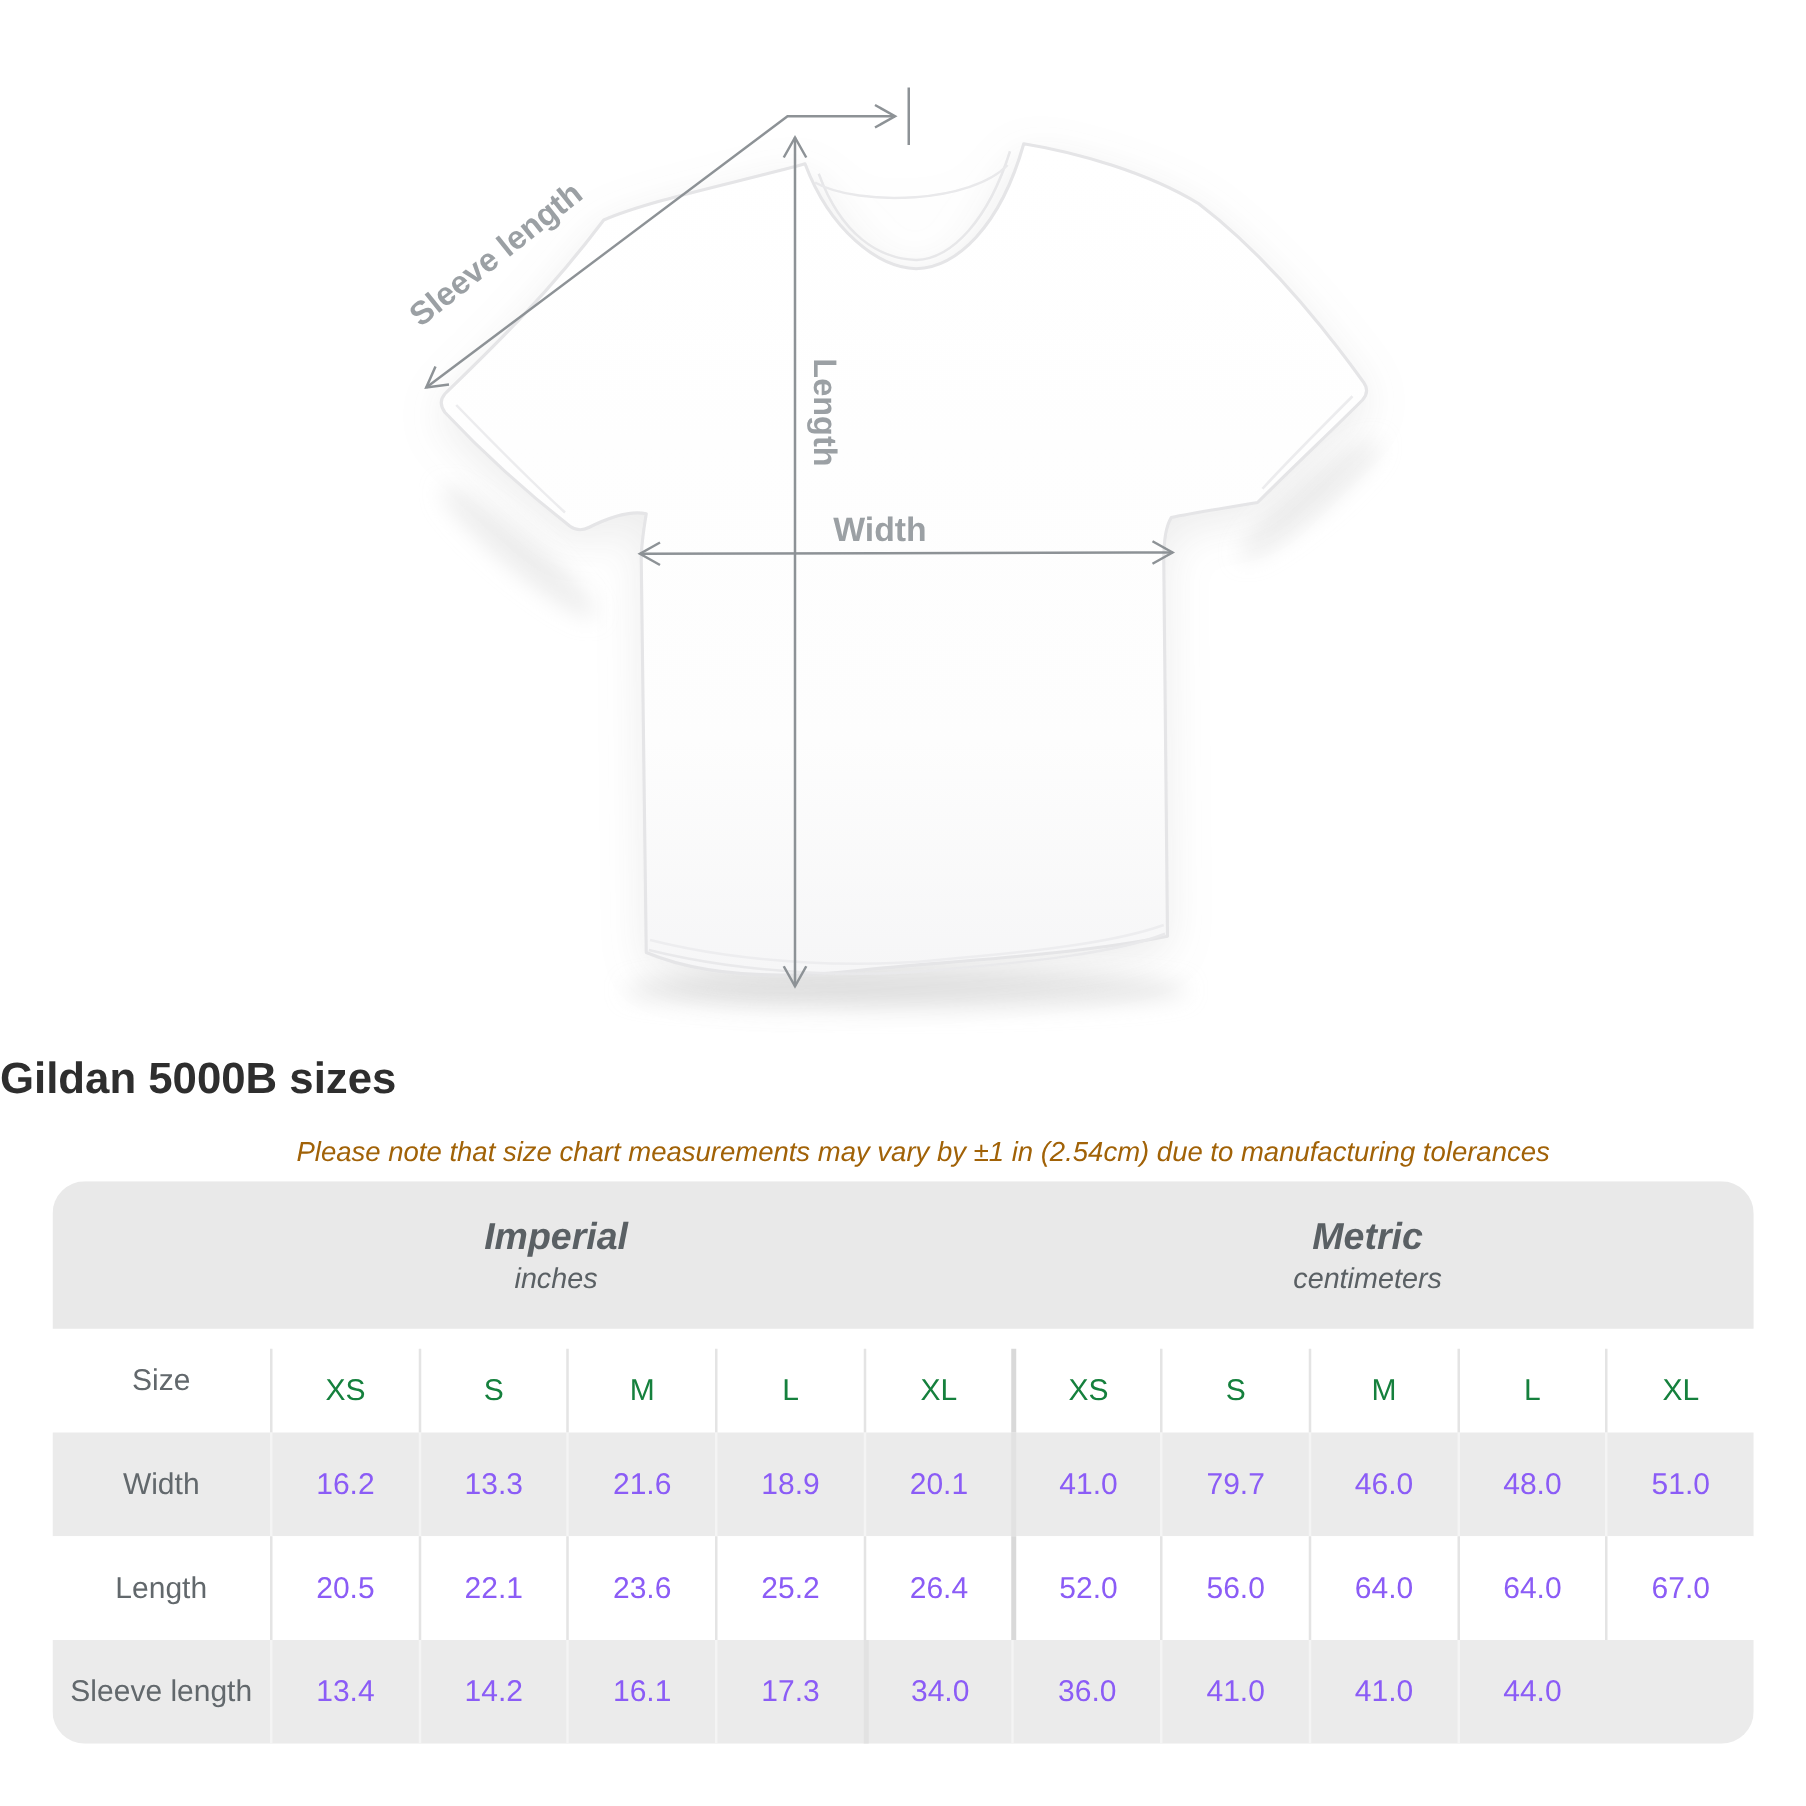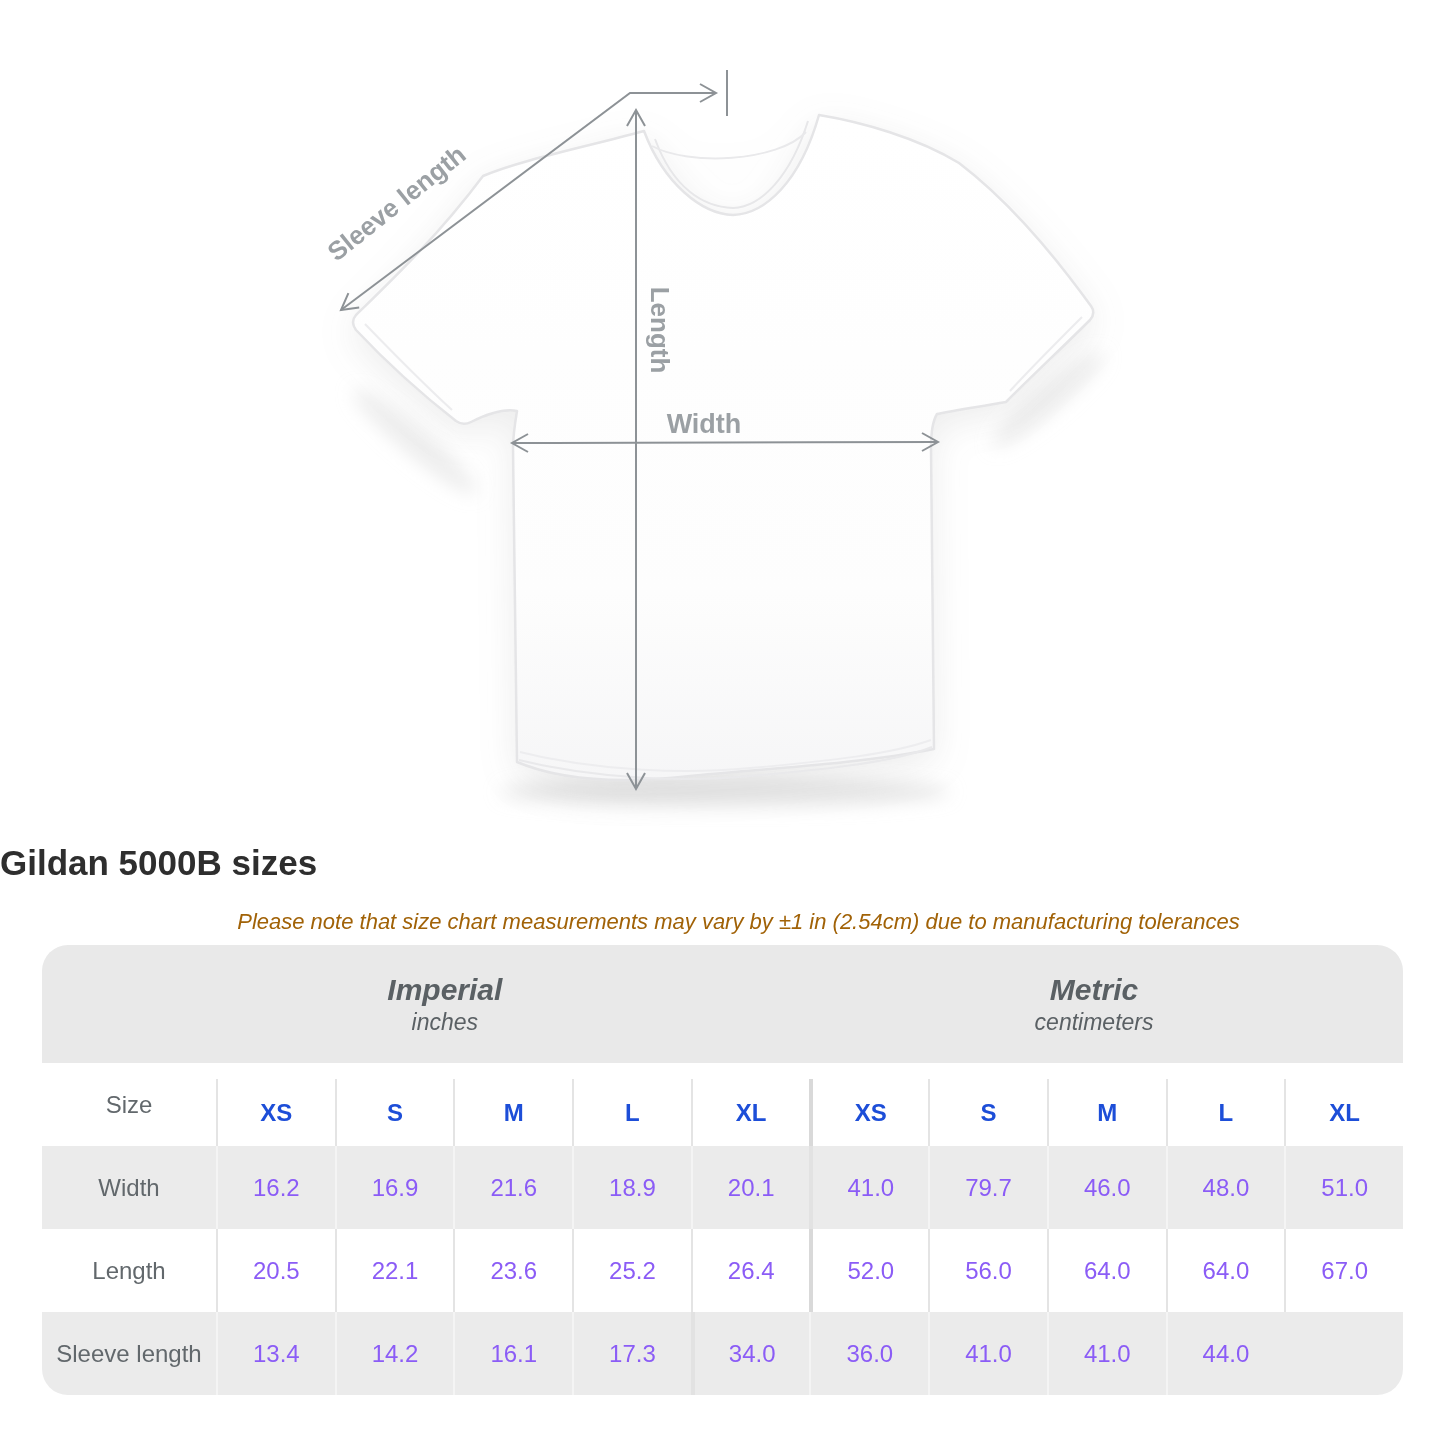--- a/index.html
+++ b/index.html
@@ -30,21 +30,21 @@
 
   .trow{display:grid;grid-template-columns:174px repeat(10,1fr);height:83px;}
   .trow.white{background:#ffffff;}
   .trow.gray{background:#ebebeb;}
   .cell{display:flex;align-items:center;justify-content:center;}
   .trow.white .cell + .cell{border-left:2px solid #e4e4e4;}
   .trow.gray  .cell + .cell{border-left:2px solid #f4f4f4;}
   .trow.white .cell.gs{border-left:4px solid #d9d9d9;}
   .trow.gray  .cell.gs{border-left:4px solid #e2e2e2;}
   .cell.rl{font-size:24px;font-weight:normal;color:#62686c;}
-  .cell.hd{font-size:24px;font-weight:bold;color:#1d4ed8;margin-top:16px;}
+  .cell.hd{font-size:24px;font-weight:normal;color:#15803d;margin-top:16px;}
   .cell.val{font-size:24px;color:#8b5cf6;}
 </style>
 </head>
 <body>
 
 <div class="page">
 
   <div class="diagram-wrap">
     <svg width="1445" height="845" viewBox="0 0 1445 845">
       <defs>
@@ -134,21 +134,21 @@
       <div class="cell hd gs">XS</div>
       <div class="cell hd">S</div>
       <div class="cell hd">M</div>
       <div class="cell hd">L</div>
       <div class="cell hd">XL</div>
     </div>
 
     <div class="trow gray">
       <div class="cell rl">Width</div>
       <div class="cell val">16.2</div>
-      <div class="cell val">16.9</div>
+      <div class="cell val">13.3</div>
       <div class="cell val">21.6</div>
       <div class="cell val">18.9</div>
       <div class="cell val">20.1</div>
       <div class="cell val gs">41.0</div>
       <div class="cell val">79.7</div>
       <div class="cell val">46.0</div>
       <div class="cell val">48.0</div>
       <div class="cell val">51.0</div>
     </div>
 

